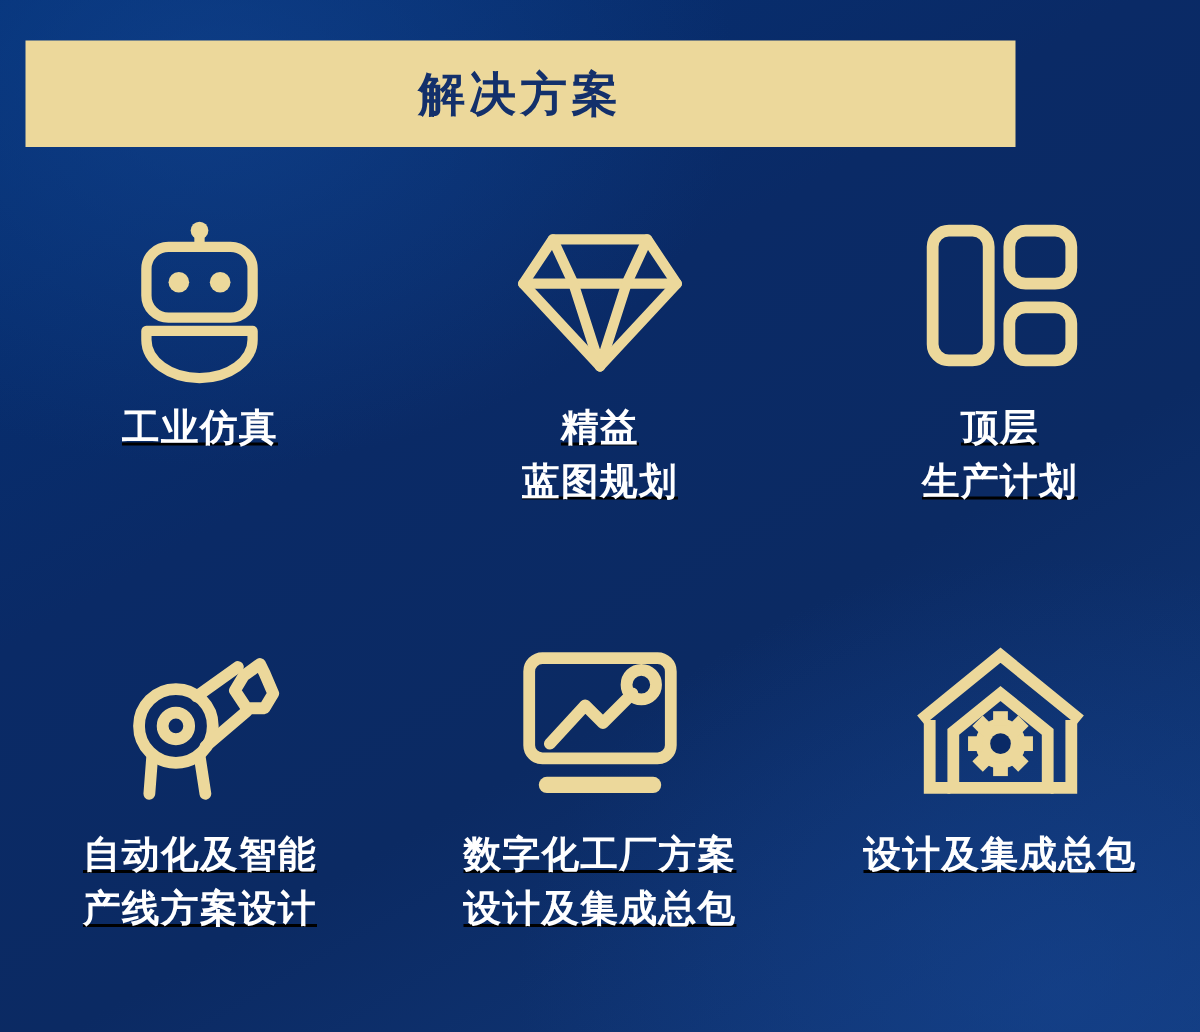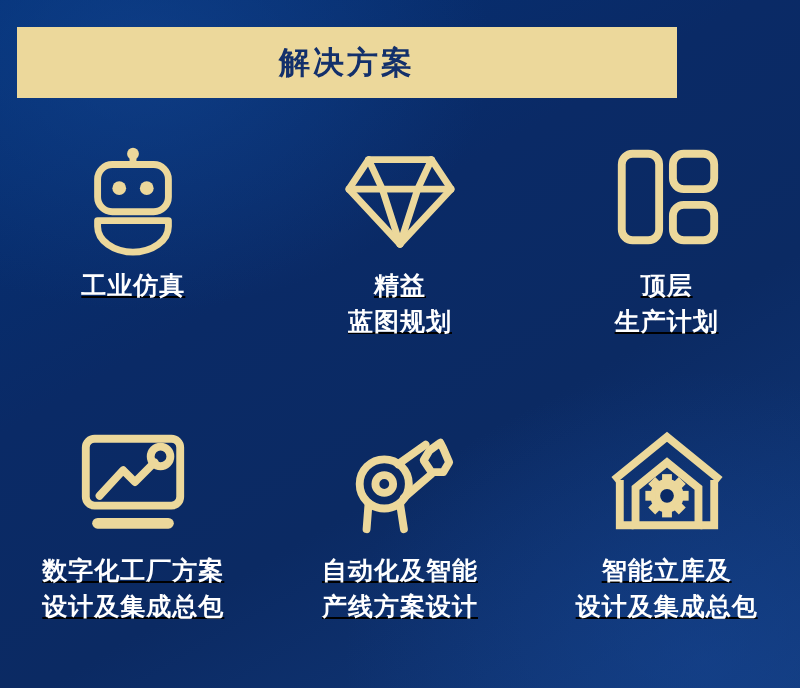--- a/index.html
+++ b/index.html
@@ -144,47 +144,47 @@
       </div>
       <div class="card-labels">
         <span>顶层</span>
         <span class="l2">生产计划</span>
       </div>
     </div>
 
     <div class="card">
       <div class="card-icon">
         <svg viewBox="0 0 120 120" fill="none" stroke="#ecd89b" stroke-width="8" stroke-linecap="round" stroke-linejoin="round">
-          <rect x="12" y="16" width="96" height="68" rx="9"></rect>
-          <path d="M26 74 L50 48 L62 60 L82 40"></path>
-          <circle cx="88" cy="34" r="10"></circle>
-          <line x1="24" y1="102" x2="96" y2="102" stroke-width="11"></line>
-        </svg>
-      </div>
-      <div class="card-labels">
-        <span>数字化工厂方案</span>
-        <span class="l2">设计及集成总包</span>
-      </div>
-    </div>
-
-    <div class="card">
-      <div class="card-icon">
-        <svg viewBox="0 0 120 120" fill="none" stroke="#ecd89b" stroke-width="8" stroke-linecap="round" stroke-linejoin="round">
           <circle cx="44" cy="62" r="25"></circle>
           <circle cx="44" cy="62" r="9"></circle>
           <path d="M58 42 L86 22"></path>
           <path d="M64 76 L92 52"></path>
           <path d="M101 20 L90 28 L84 38 L92 50 L104 50 L110 40 L104 26 Z"></path>
           <path d="M28 82 L26 108"></path>
           <path d="M60 82 L64 108"></path>
         </svg>
       </div>
       <div class="card-labels">
         <span>自动化及智能</span>
         <span class="l2">产线方案设计</span>
+      </div>
+    </div>
+
+    <div class="card">
+      <div class="card-icon">
+        <svg viewBox="0 0 120 120" fill="none" stroke="#ecd89b" stroke-width="8" stroke-linecap="round" stroke-linejoin="round">
+          <rect x="12" y="16" width="96" height="68" rx="9"></rect>
+          <path d="M26 74 L50 48 L62 60 L82 40"></path>
+          <circle cx="88" cy="34" r="10"></circle>
+          <line x1="24" y1="102" x2="96" y2="102" stroke-width="11"></line>
+        </svg>
+      </div>
+      <div class="card-labels">
+        <span>数字化工厂方案</span>
+        <span class="l2">设计及集成总包</span>
       </div>
     </div>
 
     <div class="card">
       <div class="card-icon">
         <svg viewBox="0 0 120 120" fill="none" stroke="#ecd89b" stroke-width="8" stroke-linecap="butt" stroke-linejoin="miter">
           <path d="M6 58 L60 14 L114 58"></path>
           <path d="M12 58 V104 H26"></path>
           <path d="M108 58 V104 H94"></path>
           <path d="M28 104 V66 L60 40 L92 66 V104 Z"></path>
@@ -196,19 +196,18 @@
             <rect x="72" y="69" width="10" height="10"></rect>
             <rect x="43" y="57" width="10" height="10" transform="rotate(-45 48 62)"></rect>
             <rect x="67" y="57" width="10" height="10" transform="rotate(45 72 62)"></rect>
             <rect x="43" y="81" width="10" height="10" transform="rotate(45 48 86)"></rect>
             <rect x="67" y="81" width="10" height="10" transform="rotate(-45 72 86)"></rect>
           </g>
           <circle cx="60" cy="74" r="7" fill="#0a2a66" stroke="none"></circle>
         </svg>
       </div>
       <div class="card-labels">
-        <span>智能立库及</span>
         <span class="l2">设计及集成总包</span>
       </div>
     </div>
 
   </div>
 </div>
 
 </body></html>

